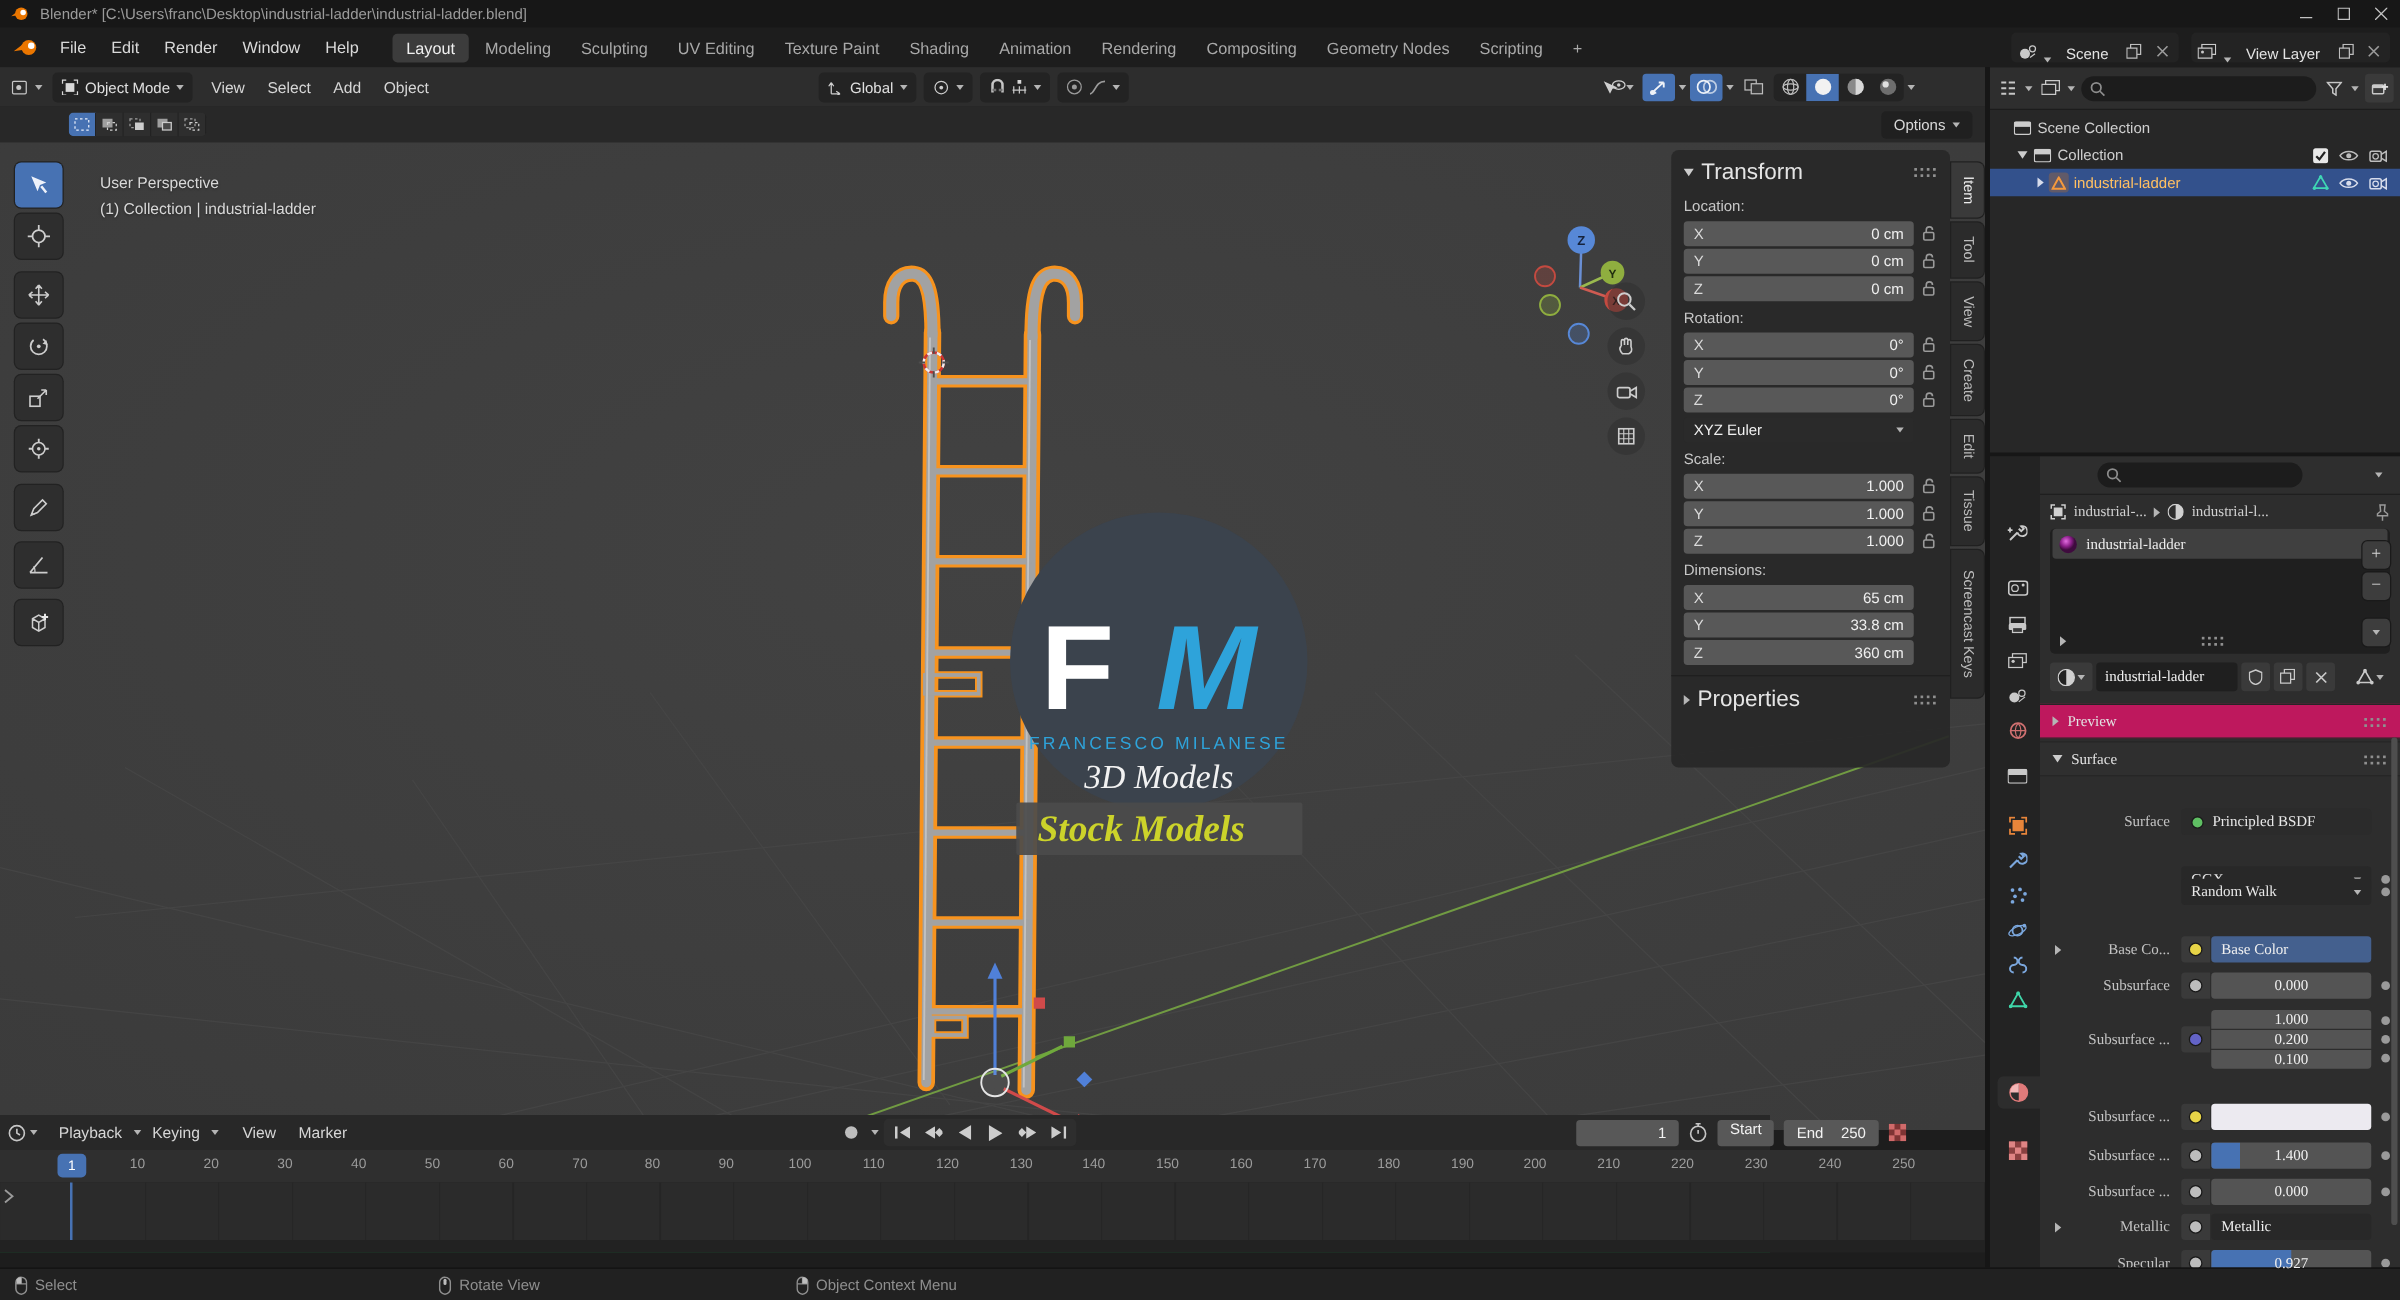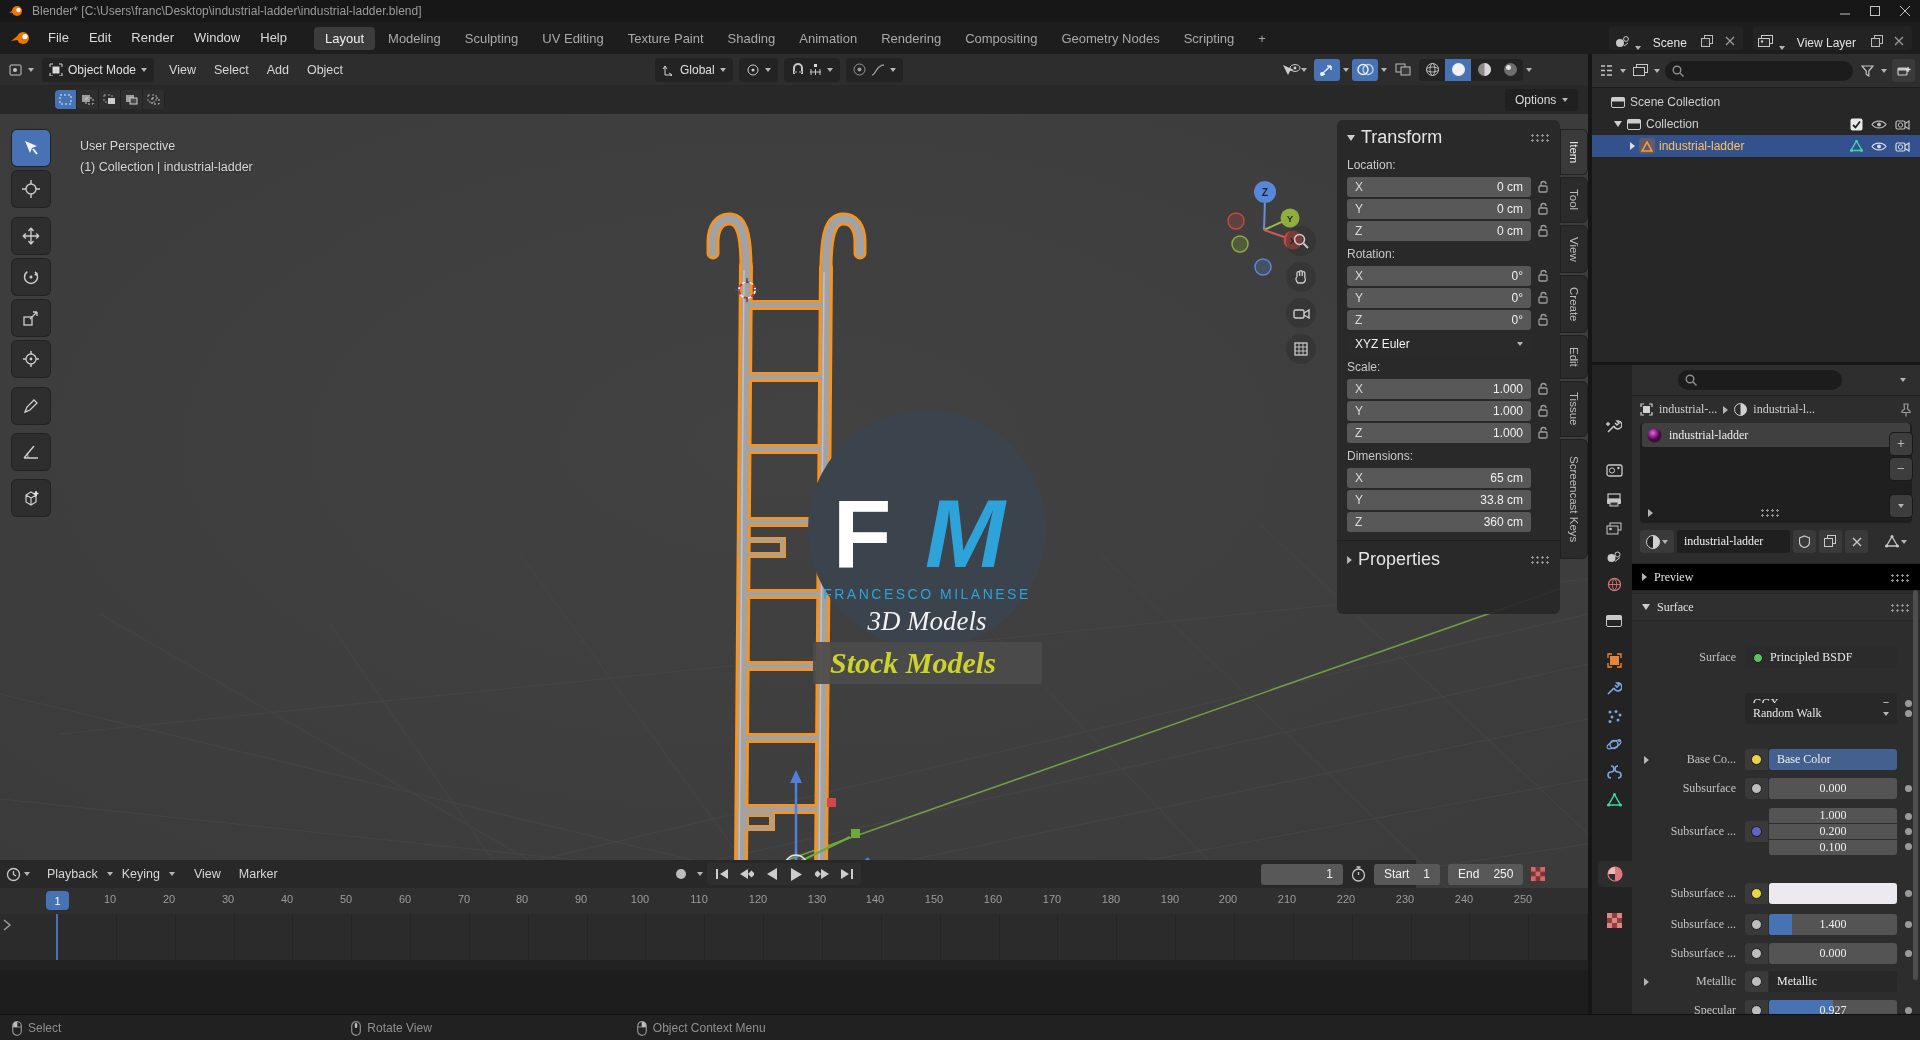--- a/index.html
+++ b/index.html
@@ -66,33 +66,33 @@
   .ptab.on{background:#2d2d2d;left:6px;width:34px;}
   #pmain{position:absolute;left:40px;top:0;width:288px;height:649px;}
   #ph{height:30px;background:#2e2e2e;display:flex;align-items:center;gap:6px;padding:0 6px;border-bottom:1px solid #1f1f1f;}
   .crumb{display:flex;align-items:center;gap:6px;padding:6px 8px 4px 8px;color:#d0d0d0;}
   #slotbox{margin:2px 8px 0 8px;height:100px;background:#1f1f1f;border-radius:4px;position:relative;}
   .slotrow{height:24px;background:#404040;border-radius:3px;margin:2px;display:flex;align-items:center;gap:7px;padding:0 5px;color:#ececec;}
   .listbtn{position:absolute;width:22px;height:22px;background:#3d3d3d;border-radius:4px;display:flex;align-items:center;justify-content:center;color:#d5d5d5;font-size:14px;box-shadow:0 0 0 1px #1a1a1a;}
   #dbrow{display:flex;align-items:center;gap:3px;margin:7px 8px 0 8px;}
   .dbbtn{width:23px;height:23px;background:#3a3a3a;border-radius:3px;display:flex;align-items:center;justify-content:center;}
   .namefld{flex:1;background:#1f1f1f;border-radius:3px;height:23px;display:flex;align-items:center;padding:0 7px;color:#f0f0f0;}
-  .panelhdr{display:flex;align-items:center;gap:7px;height:26px;padding:0 10px;color:#e2e2e2;background:#000000;border-top:1px solid #262626;border-bottom:1px solid #262626;}
+  .panelhdr{display:flex;align-items:center;gap:7px;height:26px;padding:0 10px;color:#e2e2e2;background:#be185d;border-top:1px solid #262626;border-bottom:1px solid #262626;}
   .prow{position:absolute;display:flex;align-items:center;width:272px;left:8px;}
   .plabel{width:96px;text-align:right;color:#c3c3c3;padding-right:9px;white-space:nowrap;flex:none;}
   .pfield{flex:1;height:21px;border-radius:3px;background:#545454;display:flex;align-items:center;position:relative;overflow:hidden;color:#f0f0f0;}
   .pfield .v{margin:0 auto;z-index:1;}
   .sockct{width:23px;height:21px;background:#3a3a3a;border-radius:3px 0 0 3px;display:flex;align-items:center;justify-content:center;flex:none;margin-right:1px;}
   .sdot{width:9px;height:9px;border-radius:50%;border:1px solid #191919;}
   .kdot{width:7px;height:7px;border-radius:50%;background:#9a9a9a;margin-left:8px;flex:none;}
   .kspace{width:15px;flex:none;}
   .ddfield{flex:1;height:21px;border-radius:3px;background:#282828;display:flex;align-items:center;padding:0 8px;color:#e8e8e8;}
   .fill{position:absolute;left:0;top:0;bottom:0;background:#4772b3;}
   
-  #timeline{left:0;top:860px;width:1416px;height:110px;background:#14532d;}
+  #timeline{left:0;top:892px;width:1416px;height:110px;background:#14532d;}
   #tlh{height:28px;background:#282828;border-bottom:1px solid #1d1d1d;display:flex;align-items:center;padding:0 4px;}
   #ruler{position:absolute;top:28px;left:0;width:1588px;height:26px;background:#2f2f2f;border-bottom:1px solid #242424;}
   .rn{position:absolute;top:5px;transform:translateX(-50%);color:#9c9c9c;font-size:11px;}
   #tlcontent{position:absolute;top:54px;left:0;width:1588px;height:46px;background:#2b2b2b;background-image:repeating-linear-gradient(90deg,#252525 0 1px,transparent 1px 58.85px);background-position:57px 0;}
   #tlbottom{position:absolute;top:100px;left:0;width:1588px;height:10px;background:#222;}
   .playbtn{width:25px;height:20px;display:flex;align-items:center;justify-content:center;}
   .playgrp{display:flex;background:#2e2e2e;border-radius:4px;height:22px;align-items:center;padding:0 2px;}
   .tlfld{background:#585858;border-radius:3px;height:21px;display:flex;align-items:center;color:#f2f2f2;}
   #playhead{position:absolute;left:46px;top:3px;width:23px;height:19px;background:#4772b3;border-radius:4px;color:#fff;display:flex;align-items:center;justify-content:center;font-size:11px;}
   #phline{position:absolute;left:56px;top:54px;width:2px;height:46px;background:#4772b3;}
@@ -767,21 +767,21 @@
         </div>
       </div>
       <div style="position:absolute;left:1261px;display:flex;align-items:center;gap:8px;">
         <div class="tlfld" style="width:62px;justify-content:flex-end;padding:0 10px;">
             <span>1</span>
           </div>
         <svg width="15" height="16">
             <circle cx="7.5" cy="9" r="6" fill="none" stroke="#c6c6c6" stroke-width="1.3"></circle>
             <path d="M7.5,6 v3 M5.5,1 h4 M7.5,1 v2" stroke="#c6c6c6" stroke-width="1.3" fill="none"></path>
           </svg>
-        <div class="tlfld" style="padding:0 10px;gap:14px;">
+        <div class="tlfld" style="padding:0 10px;gap:14px;flex-direction:column;">
             <span>Start</span>
             <span>1</span>
           </div>
         <div class="tlfld" style="padding:0 10px;gap:14px;">
             <span>End</span>
             <span>250</span>
           </div>
         <svg width="14" height="14">
             <rect x="0" y="0" width="14" height="14" fill="#7e3434"></rect>
             <rect x="0" y="0" width="4.6" height="4.6" fill="#d06a6a"></rect>

